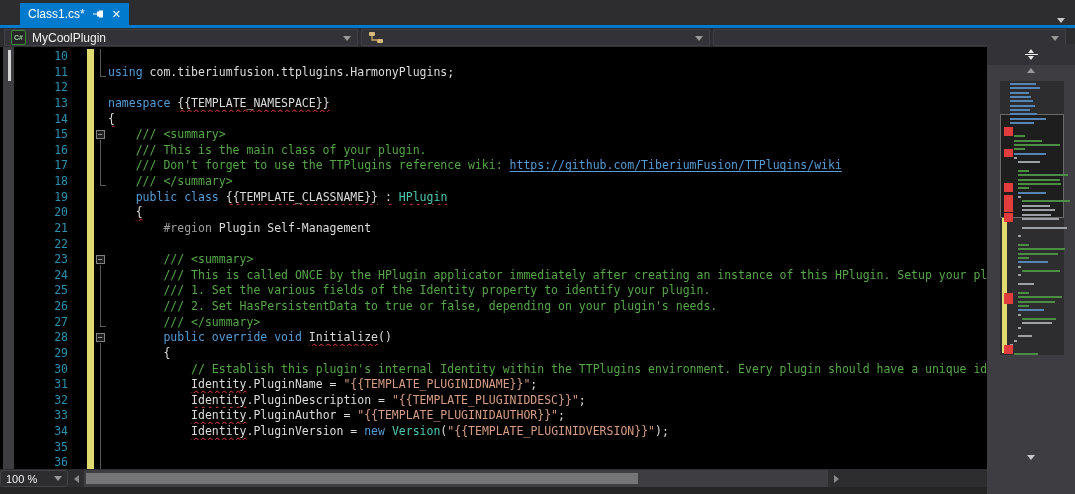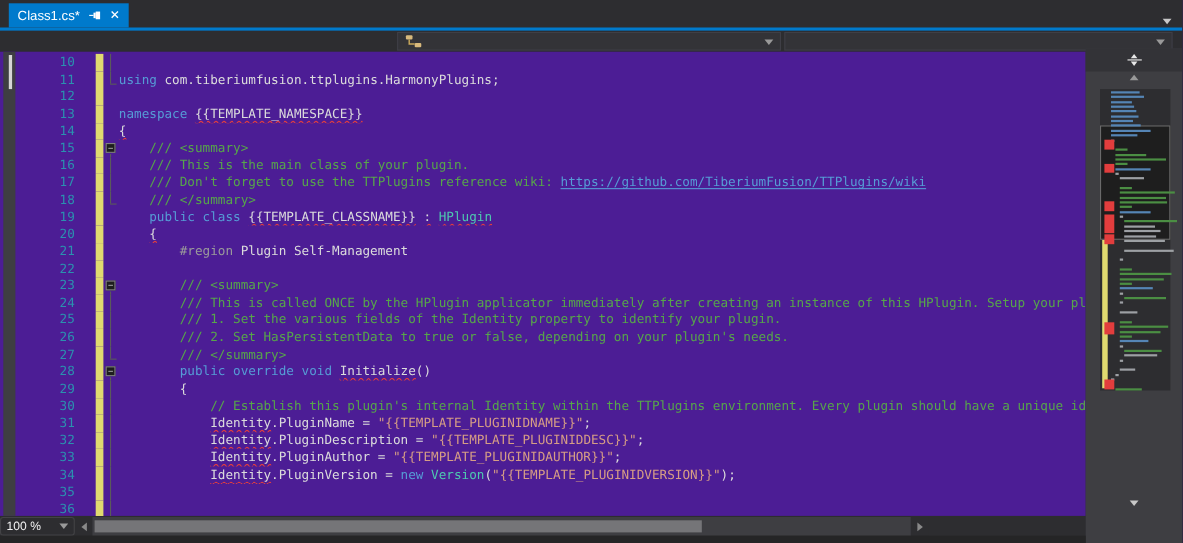--- a/index.html
+++ b/index.html
@@ -1,19 +1,19 @@
 <!DOCTYPE html>
 <html><head>
 <meta charset="utf-8">
 <style>
   html,body{margin:0;padding:0;background:#2D2D30;}
   .app{position:relative;width:1075px;height:494px;background:#2D2D30;overflow:hidden;font-family:"Liberation Sans",sans-serif;}
 
   
-  .tabbar{position:absolute;top:0;left:0;right:0;height:25px;background:#2D2D30;}
+  .tabbar{position:absolute;top:0;left:12px;right:0;height:25px;background:#2D2D30;}
   .tab{position:absolute;left:8px;top:3px;height:22px;background:#007ACC;display:flex;align-items:center;padding:0 8px;gap:8px;cursor:default;}
   .tab-title{color:#FFFFFF;font-size:12px;line-height:22px;}
   .tab .close{color:#FFFFFF;font-size:11px;line-height:11px;}
   .tab-overflow{position:absolute;right:10px;top:9px;}
   .accent{position:absolute;top:25px;left:0;right:0;height:3px;background:#007ACC;}
 
   
   .navbar{position:absolute;top:28px;left:0;right:0;height:19px;background:#2D2D30;}
   .dd{position:absolute;top:1px;height:17px;background:#333337;border:1px solid #3F3F46;box-sizing:border-box;display:flex;align-items:center;padding:0 6px;gap:6px;}
   .dd1{left:4px;width:354px;}
@@ -26,21 +26,21 @@
   
   .tri-down{display:inline-block;width:0;height:0;border-left:4px solid transparent;border-right:4px solid transparent;border-top:5px solid #C8C8C8;}
   .tri-up{display:inline-block;width:0;height:0;border-left:4px solid transparent;border-right:4px solid transparent;border-bottom:5px solid #989898;}
   .tri-left{display:inline-block;width:0;height:0;border-top:4px solid transparent;border-bottom:4px solid transparent;border-right:5px solid #898989;}
   .tri-right{display:inline-block;width:0;height:0;border-top:4px solid transparent;border-bottom:4px solid transparent;border-left:5px solid #898989;}
   .tri-down.dim{border-top-color:#999999;}
   .tri-down.s{border-left-width:3px;border-right-width:3px;border-top-width:4px;border-top-color:#E8E8E8;}
   .tri-up.s{border-left-width:3px;border-right-width:3px;border-bottom-width:4px;border-bottom-color:#E8E8E8;}
 
   
-  .editor{position:absolute;left:0;top:47px;width:987px;height:422px;background:#4c1d95;overflow:hidden;}
+  .editor{position:absolute;left:0;top:47px;width:987px;height:422px;background:#000000;overflow:hidden;}
   .lmargin{position:absolute;left:3px;top:0;bottom:0;width:11px;background:#3E3E42;}
   .lmargin-hl{position:absolute;left:5px;top:3px;width:3px;height:31px;background:#D6D6D6;}
   #rows{position:absolute;left:0;top:2px;right:0;}
   .row{display:flex;height:15.63px;}
   .ln{flex:none;width:68px;text-align:right;color:#2B91AF;font:11.5px/15.63px "DejaVu Sans Mono",monospace;}
   .gap{flex:none;width:19px;}
   .chg{flex:none;width:7px;background:#E0DA70;}
   .out{flex:none;width:14px;position:relative;}
   .out.l::before{content:"";position:absolute;left:6px;top:0;height:100%;width:1px;background:#5A5A5A;}
   .out.t::before{content:"";position:absolute;left:6px;top:0;height:11px;width:1px;background:#5A5A5A;}
@@ -95,20 +95,25 @@
             <rect x="6" y="1.5" width="4" height="7" fill="#fff"></rect>
           </svg>
       </span>
       <span class="close">✕</span>
     </div>
     <span class="tab-overflow"><i class="tri-down"></i></span>
   </div>
   <div class="accent"></div>
 
   <div class="navbar">
+    <div class="dd dd1">
+      <span class="csicon">C#</span>
+      <span class="ddlabel">MyCoolPlugin</span>
+      <i class="tri-down dim arr"></i>
+    </div>
     <div class="dd dd2">
       <span style="display:flex;align-items:center;">
         <svg width="16" height="15" viewBox="0 0 16 15">
             <rect x="1" y="2" width="6" height="4" rx="1" fill="#D8B97C"></rect>
             <rect x="9" y="9" width="6" height="4" rx="1" fill="#D8B97C"></rect>
             <path d="M4 6v4h5" stroke="#C8A85C" stroke-width="1.3" fill="none"></path>
           </svg>
       </span>
       <i class="tri-down dim arr"></i>
     </div>

